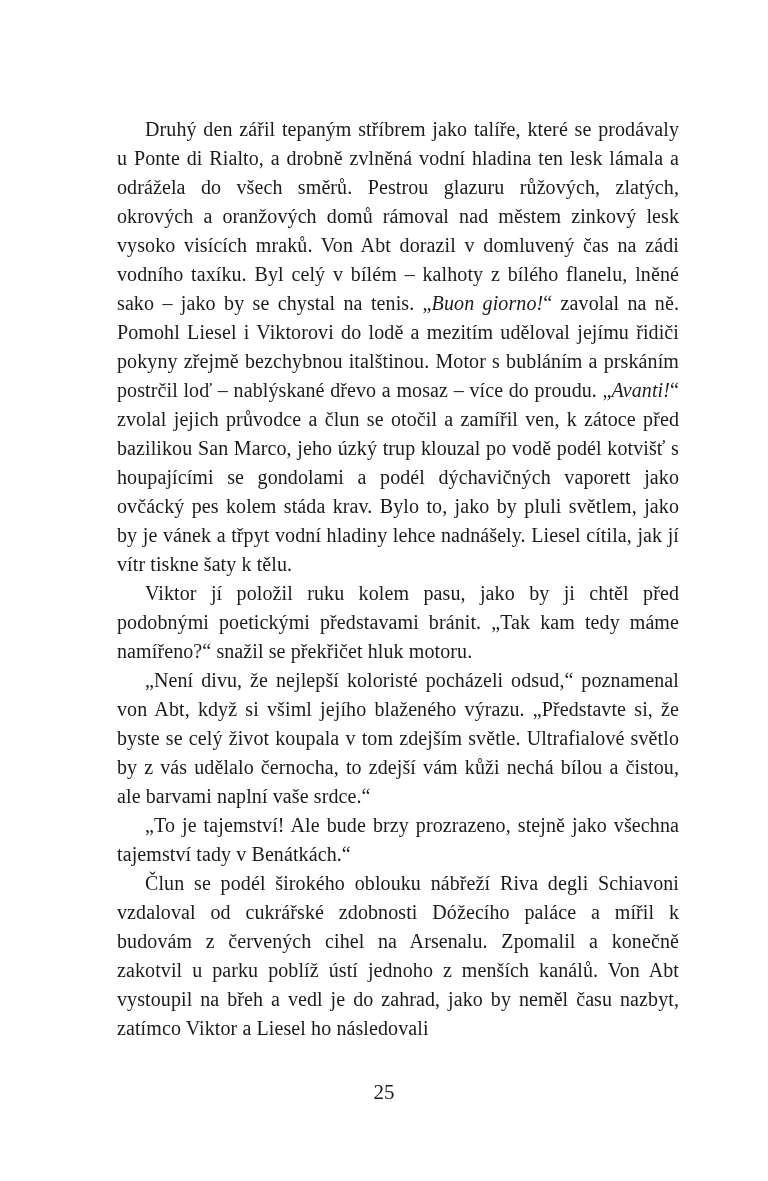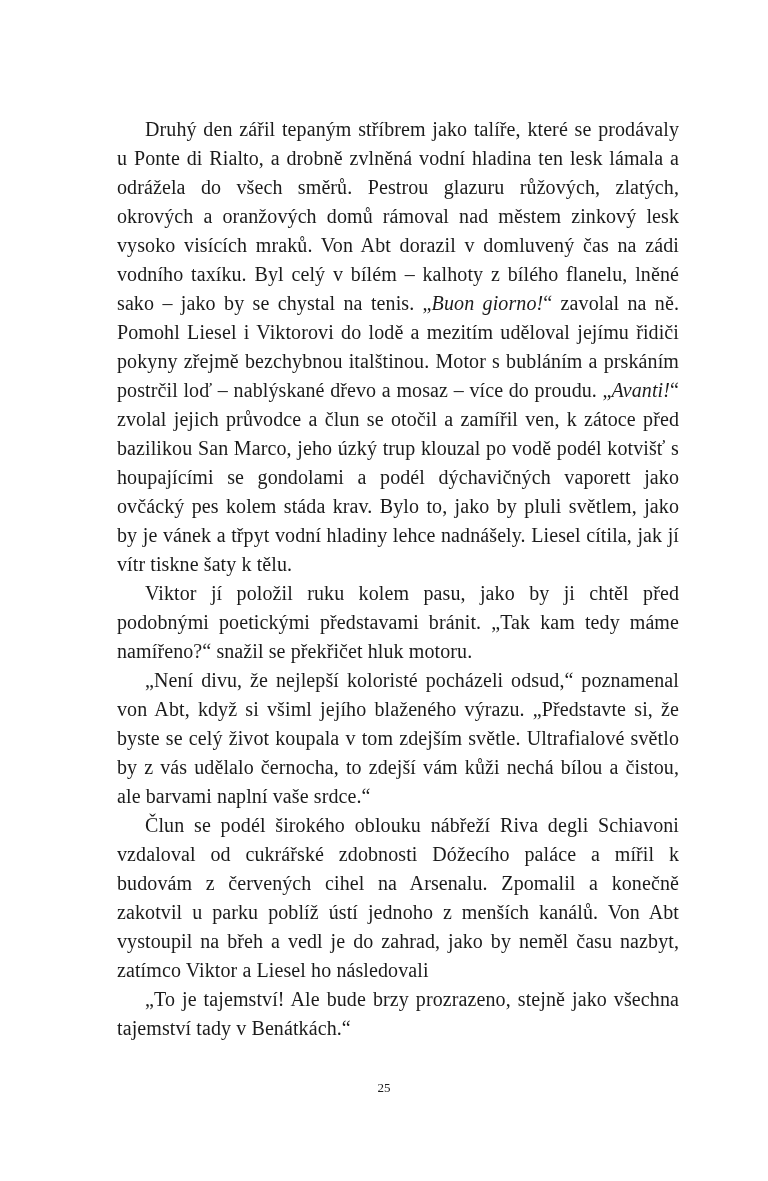--- a/index.html
+++ b/index.html
@@ -35,29 +35,29 @@
   }
   .para em {
     font-style: italic;
   }
   .page-number {
     position: absolute;
     left: 0;
     top: 1080px;
     width: 768px;
     text-align: center;
-    font-size: 13px;
+    font-size: 21px;
     color: #1b1b1b;
   }
 </style>
 </head>
 <body>
 
 <div class="page">
   <main class="text-block">
       <p class="para"><span>Druhý den zářil tepaným stříbrem jako talíře, které se prodávaly u Ponte di Rialto, a drobně zvlněná vodní hladina ten lesk lámala a odrážela do všech směrů. Pestrou glazuru růžových, zlatých, okrových a oranžových domů rámoval nad městem zinkový lesk vysoko visících mraků. Von Abt dorazil v domluvený čas na zádi vodního taxíku. Byl celý v bílém – kalhoty z bílého flanelu, lněné sako – jako by se chystal na tenis. „</span><em>Buon giorno!</em><span>“ zavolal na ně. Pomohl Liesel i Viktorovi do lodě a mezitím uděloval jejímu řidiči pokyny zřejmě bezchybnou italštinou. Motor s bubláním a prskáním postrčil loď – nablýskané dřevo a mosaz – více do proudu. „</span><em>Avanti!</em><span>“ zvolal jejich průvodce a člun se otočil a zamířil ven, k zátoce před bazilikou San Marco, jeho úzký trup klouzal po vodě podél kotvišť s houpajícími se gondolami a podél dýchavičných vaporett jako ovčácký pes kolem stáda krav. Bylo to, jako by pluli světlem, jako by je vánek a třpyt vodní hladiny lehce nadnášely. Liesel cítila, jak jí vítr tiskne šaty k tělu.</span></p>
       <p class="para"><span>Viktor jí položil ruku kolem pasu, jako by ji chtěl před podobnými poetickými představami bránit. „Tak kam tedy máme namířeno?“ snažil se překřičet hluk motoru.</span></p>
       <p class="para"><span>„Není divu, že nejlepší koloristé pocházeli odsud,“ poznamenal von Abt, když si všiml jejího blaženého výrazu. „Představte si, že byste se celý život koupala v tom zdejším světle. Ultrafialové světlo by z vás udělalo černocha, to zdejší vám kůži nechá bílou a čistou, ale barvami naplní vaše srdce.“</span></p>
+      <p class="para"><span>„To je tajemství! Ale bude brzy prozrazeno, stejně jako všechna tajemství tady v Benátkách.“</span></p>
       <p class="para"><span>Člun se podél širokého oblouku nábřeží Riva degli Schiavoni vzdaloval od cukrářské zdobnosti Dóžecího paláce a mířil k budovám z červených cihel na Arsenalu. Zpomalil a konečně zakotvil u parku poblíž ústí jednoho z menších kanálů. Von Abt vystoupil na břeh a vedl je do zahrad, jako by neměl času nazbyt, zatímco Viktor a Liesel ho následovali</span></p>
-      <p class="para"><span>„To je tajemství! Ale bude brzy prozrazeno, stejně jako všechna tajemství tady v Benátkách.“</span></p>
     </main>
   <div class="page-number">25</div>
 </div>
 
 </body></html>

